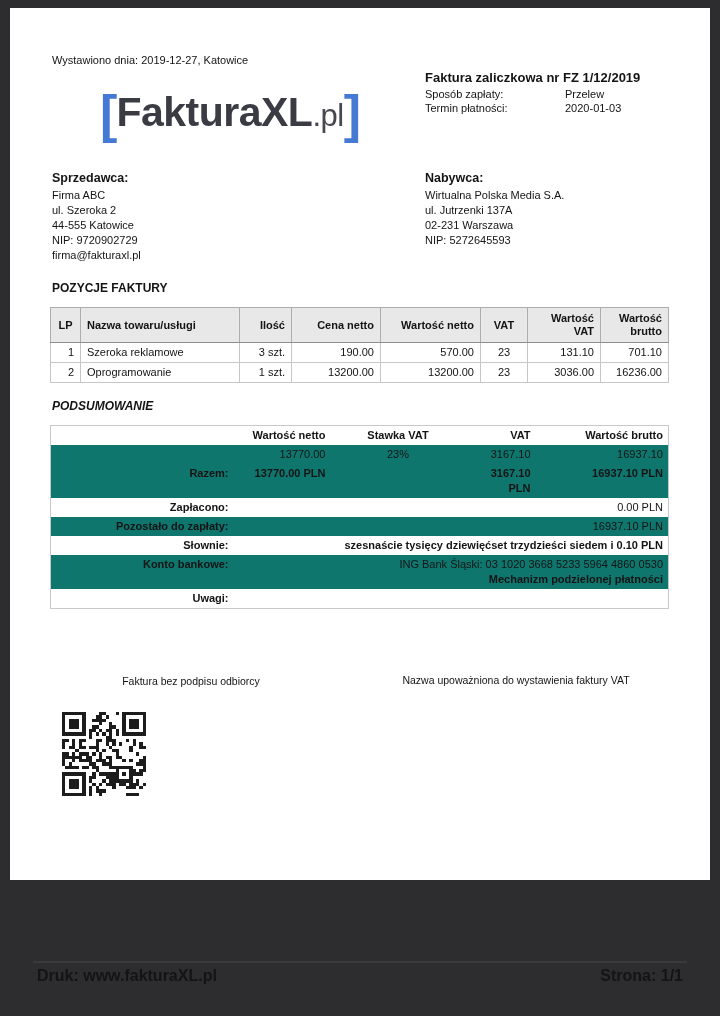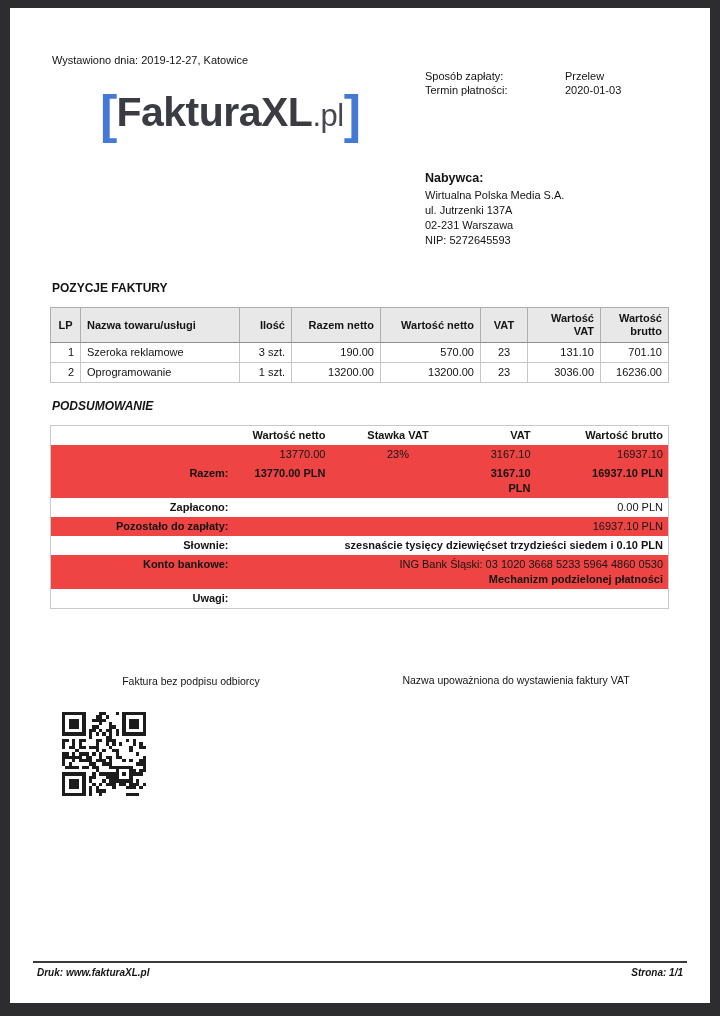--- a/index.html
+++ b/index.html
@@ -2,21 +2,21 @@
 <html><head>
 <meta charset="utf-8">
 <style>
   html,body{margin:0;padding:0;}
   body{
     width:720px;height:1016px;position:relative;
     background:#2d2d2f;overflow:hidden;
     font-family:"Liberation Sans", sans-serif;color:#141414;
     -webkit-font-smoothing:antialiased;
   }
-  .page{position:absolute;left:10px;top:8px;width:700px;height:995px;background:#ffffff;}
+  .page{position:absolute;left:10px;top:8px;width:700px;height:872px;background:#ffffff;}
   .abs{position:absolute;}
 
   .issue-date{left:42px;top:46px;font-size:11px;}
 
   .inv-header{left:415px;top:62px;width:262px;}
   .inv-title{font-size:13px;font-weight:bold;margin-bottom:3px;white-space:nowrap;}
   .inv-row{display:flex;font-size:11px;line-height:13.5px;}
   .inv-row .lbl{width:140px;}
 
   .logo{left:42px;top:76px;width:356px;text-align:center;white-space:nowrap;}
@@ -44,57 +44,68 @@
   .items-table .c0{text-align:right;} .items-table th.c0{text-align:center;}
   .items-table .c1{text-align:left;margin-top:28px;}
   .items-table .c2,.items-table .c3,.items-table .c4,.items-table .c6,.items-table .c7{text-align:right;}
   .items-table .c5{text-align:center;}
 
   .summary-table{left:40px;top:417px;width:618px;border:1px solid #c9c9c9;}
   .summary-table th{font-weight:bold;text-align:right;padding:2px 2px 2px 6px;line-height:15px;vertical-align:top;white-space:nowrap;}
   .summary-table td{padding:2px 5px;line-height:15px;vertical-align:top;}
   .summary-table .num{text-align:right;}
   .summary-table .ctr{text-align:center;}
-  .summary-table .shade{background:#ef4444;margin-left:20px;}
+  .summary-table .shade{background:#0f766e;margin-left:20px;}
   .summary-table .bold{font-weight:bold;}
 
   .sig-left{left:66px;top:667px;width:230px;text-align:center;font-size:10.5px;}
   .sig-right{left:372px;top:665px;width:268px;text-align:center;font-size:10.5px;line-height:14px;}
   .sig-right .name{font-weight:bold;}
 
   .qr{left:52px;top:704px;width:84px;height:84px;}
   .qr svg{display:block;width:84px;height:84px;shape-rendering:crispEdges;fill:#1c1c1c;}
 
   .footer-line{left:23px;top:953px;width:654px;height:2px;background:#3a3a3a;}
-  .footer-text{font-size:10px;font-weight:bold;font-style:italic;top:959px;}
+  .footer-text{font-size:16px;font-weight:bold;top:959px;}
   .footer-left{left:27px;}
   .footer-right{right:27px;text-align:right;}
 </style>
 </head>
 <body>
 
 <div class="page">
 
   <div class="abs issue-date">Wystawiono dnia: 2019-12-27, Katowice</div>
 
   <div class="abs inv-header">
+    <div class="inv-title">Faktura zaliczkowa nr FZ 1/12/2019</div>
     <div class="inv-row">
       <span class="lbl">Sposób zapłaty:</span>
       <span>Przelew</span>
     </div>
     <div class="inv-row">
       <span class="lbl">Termin płatności:</span>
       <span>2020-01-03</span>
     </div>
   </div>
 
   <div class="abs logo">
     <span class="bracket" style="color: rgb(68, 121, 212);">[</span><span class="brand">FakturaXL</span><span class="suffix">.pl</span><span class="bracket" style="color: rgb(68, 121, 212);">]</span>
   </div>
 
+  <div class="abs party party-seller">
+    <div class="heading">Sprzedawca:</div>
+    <div>
+        <div>Firma ABC</div>
+        <div>ul. Szeroka 2</div>
+        <div>44-555 Katowice</div>
+        <div>NIP: 9720902729</div>
+        <div>firma@fakturaxl.pl</div>
+      </div>
+  </div>
 
   <div class="abs party party-buyer">
     <div class="heading">Nabywca:</div>
     <div>
         <div>Wirtualna Polska Media S.A.</div>
         <div>ul. Jutrzenki 137A</div>
         <div>02-231 Warszawa</div>
         <div>NIP: 5272645593</div>
       </div>
   </div>
@@ -110,21 +121,21 @@
       <col style="width:100px">
         <col style="width:47px">
         <col style="width:73px">
         <col style="width:68px">
     </colgroup>
     <thead>
       <tr>
         <th class="c0">LP</th>
         <th class="c1">Nazwa towaru/usługi</th>
         <th class="c2">Ilość</th>
-        <th class="c3">Razem netto</th>
+        <th class="c3">Cena netto</th>
         <th class="c4">Wartość netto</th>
         <th class="c5">VAT</th>
         <th class="c6">Wartość VAT</th>
         <th class="c7">Wartość brutto</th>
       </tr>
     </thead>
     <tbody>
         <tr>
           <td class="c0">1</td>
           <td class="c1">Szeroka reklamowe</td>

